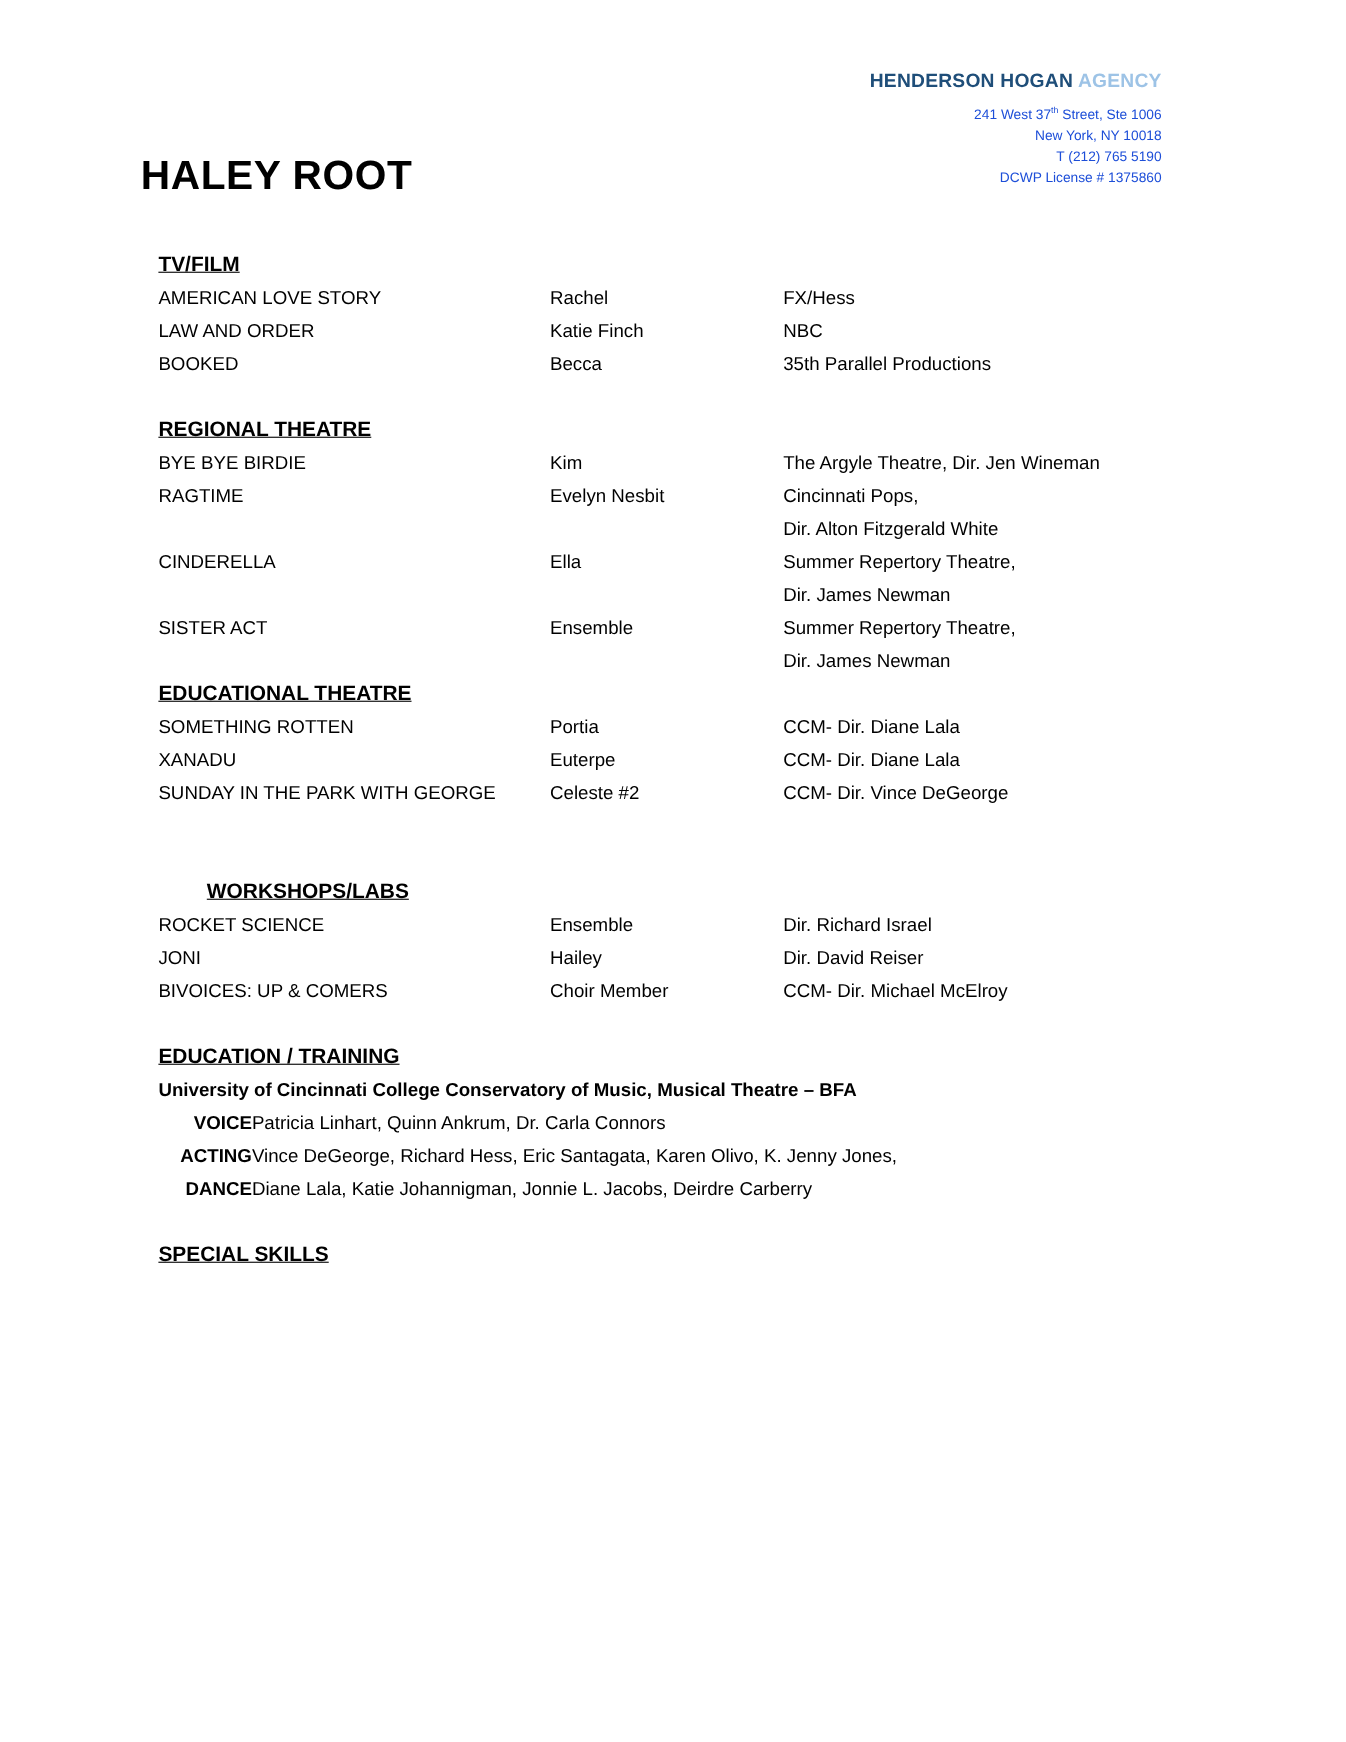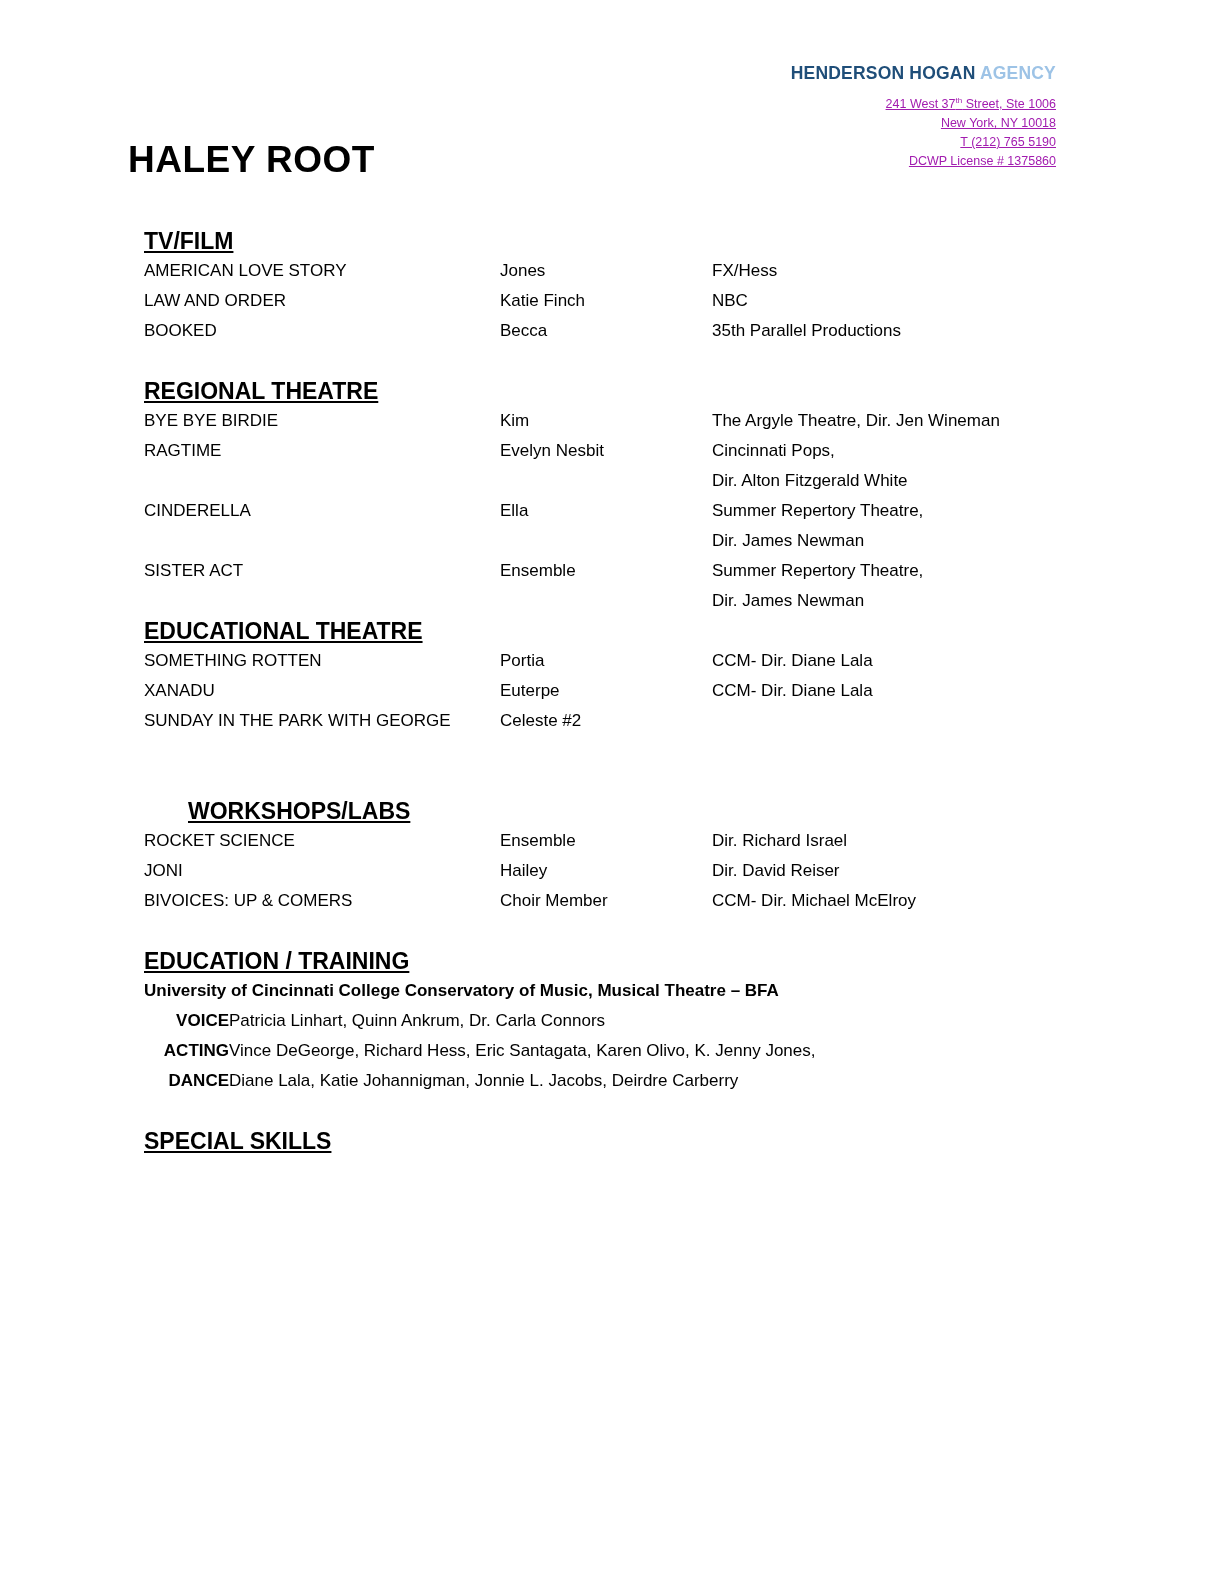--- a/index.html
+++ b/index.html
@@ -25,22 +25,21 @@
     font-size: 17.5px;
     font-weight: 700;
     letter-spacing: 0.2px;
     margin-bottom: 7px;
   }
   .agency-primary { color: #1f4e79; }
   .agency-secondary { color: #9dc3e6; }
   .agency-contact {
     font-size: 12.5px;
     line-height: 19px;
-    color: #a21caf;
-    text-decoration: underline;
+    color: #1d4ed8;
   }
   .agency-contact sup { font-size: 8px; vertical-align: super; }
   
   .performer-name {
     position: absolute;
     top: 141px;
     left: 128px;
     font-size: 37px;
     line-height: 1;
     font-weight: 700;
@@ -50,21 +49,21 @@
   
   .content {
     position: absolute;
     top: 226px;
     left: 144px;
     right: 144px;
     font-size: 17px;
     line-height: 30px;
   }
   .sec-head {
-    font-size: 23px;
+    font-size: 19px;
     font-weight: 700;
     text-decoration: underline;
   }
   .gap-1 { margin-top: 30px; }
   .gap-2 { margin-top: 60px; margin-left: 44px; }
   .crow {
     display: grid;
     grid-template-columns: 356px 212px 1fr;
     align-items: start;
   }
@@ -95,21 +94,21 @@
   </div>
 
   <h1 class="performer-name">HALEY ROOT</h1>
 
   <div class="content">
 
     <section>
       <h2 class="sec-head">TV/FILM</h2>
       <div class="crow">
         <div>AMERICAN LOVE STORY</div>
-        <div>Jones</div>
+        <div>Rachel</div>
         <div>FX/Hess</div>
       </div>
       <div class="crow">
         <div>LAW AND ORDER</div>
         <div>Katie Finch</div>
         <div>NBC</div>
       </div>
       <div class="crow">
         <div>BOOKED</div>
         <div>Becca</div>
@@ -158,20 +157,21 @@
         <div>CCM- Dir. Diane Lala</div>
       </div>
       <div class="crow">
         <div>XANADU</div>
         <div>Euterpe</div>
         <div>CCM- Dir. Diane Lala</div>
       </div>
       <div class="crow">
         <div>SUNDAY IN THE PARK WITH GEORGE</div>
         <div>Celeste #2</div>
+        <div>CCM- Dir. Vince DeGeorge</div>
       </div>
     </section>
 
     <section>
       <h2 class="sec-head gap-2">WORKSHOPS/LABS</h2>
       <div class="crow">
         <div>ROCKET SCIENCE</div>
         <div>Ensemble</div>
         <div>Dir. Richard Israel</div>
       </div>

